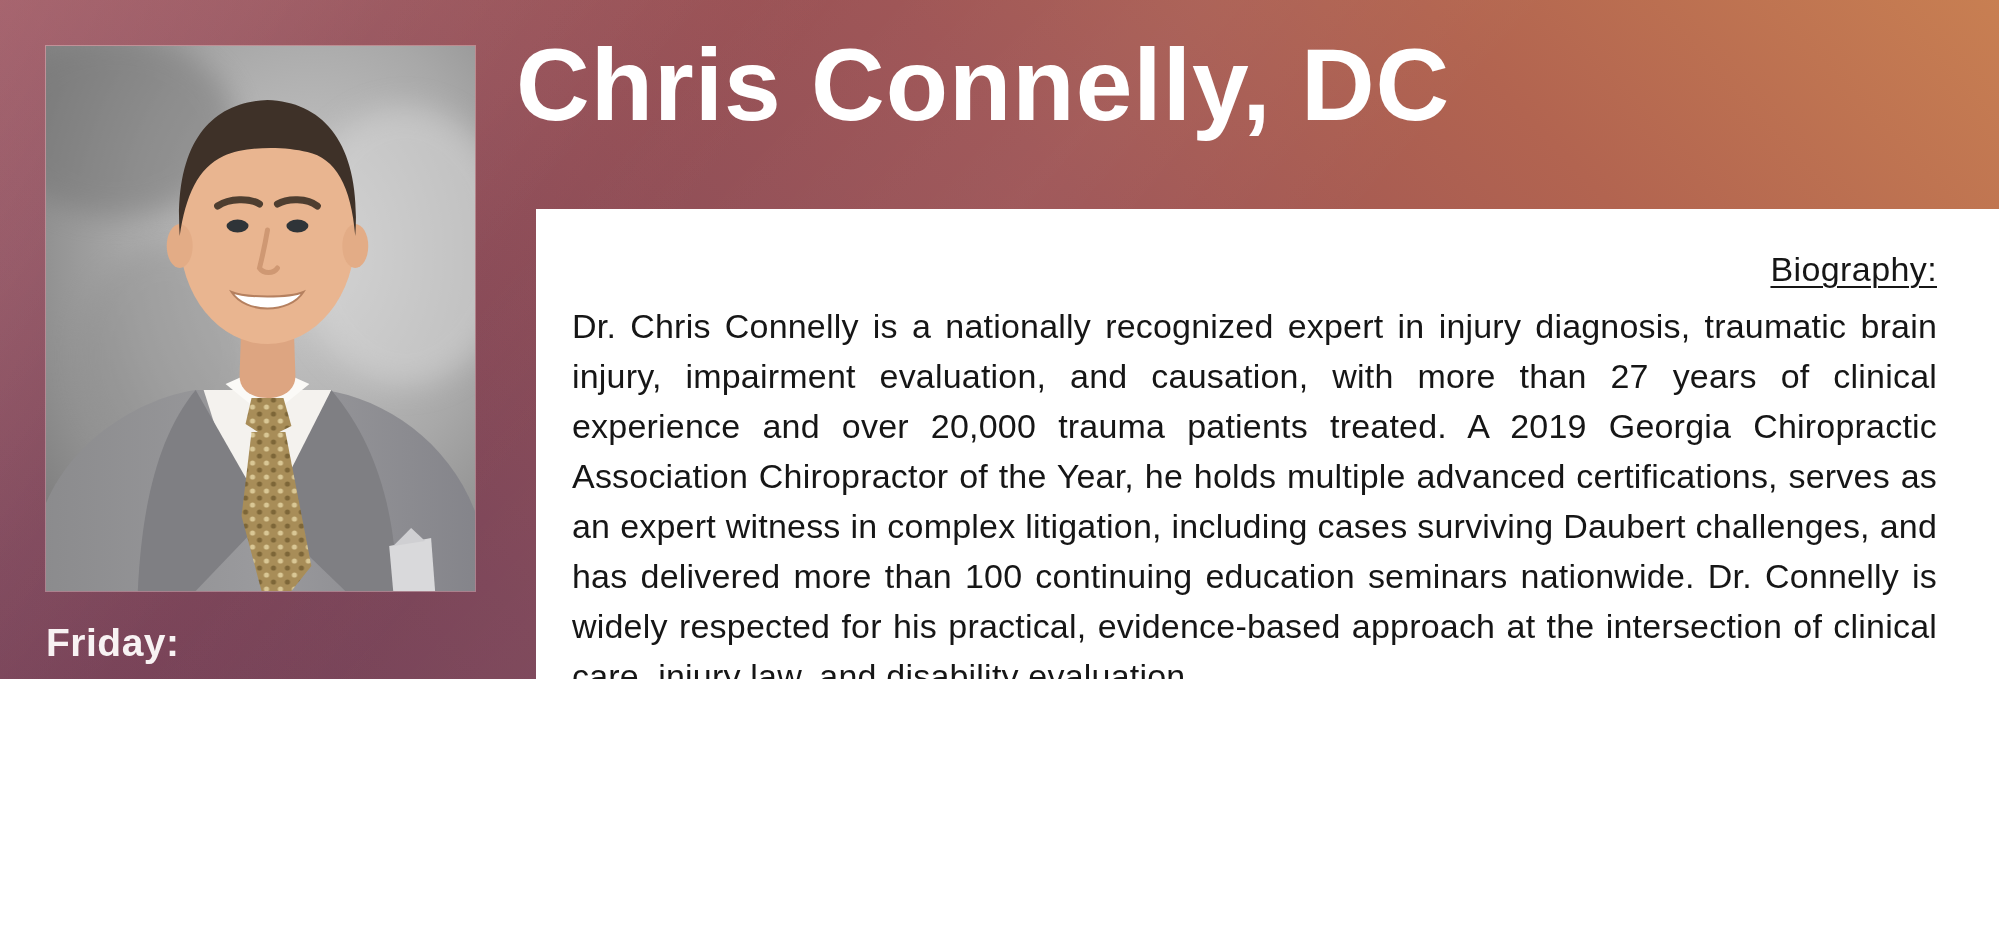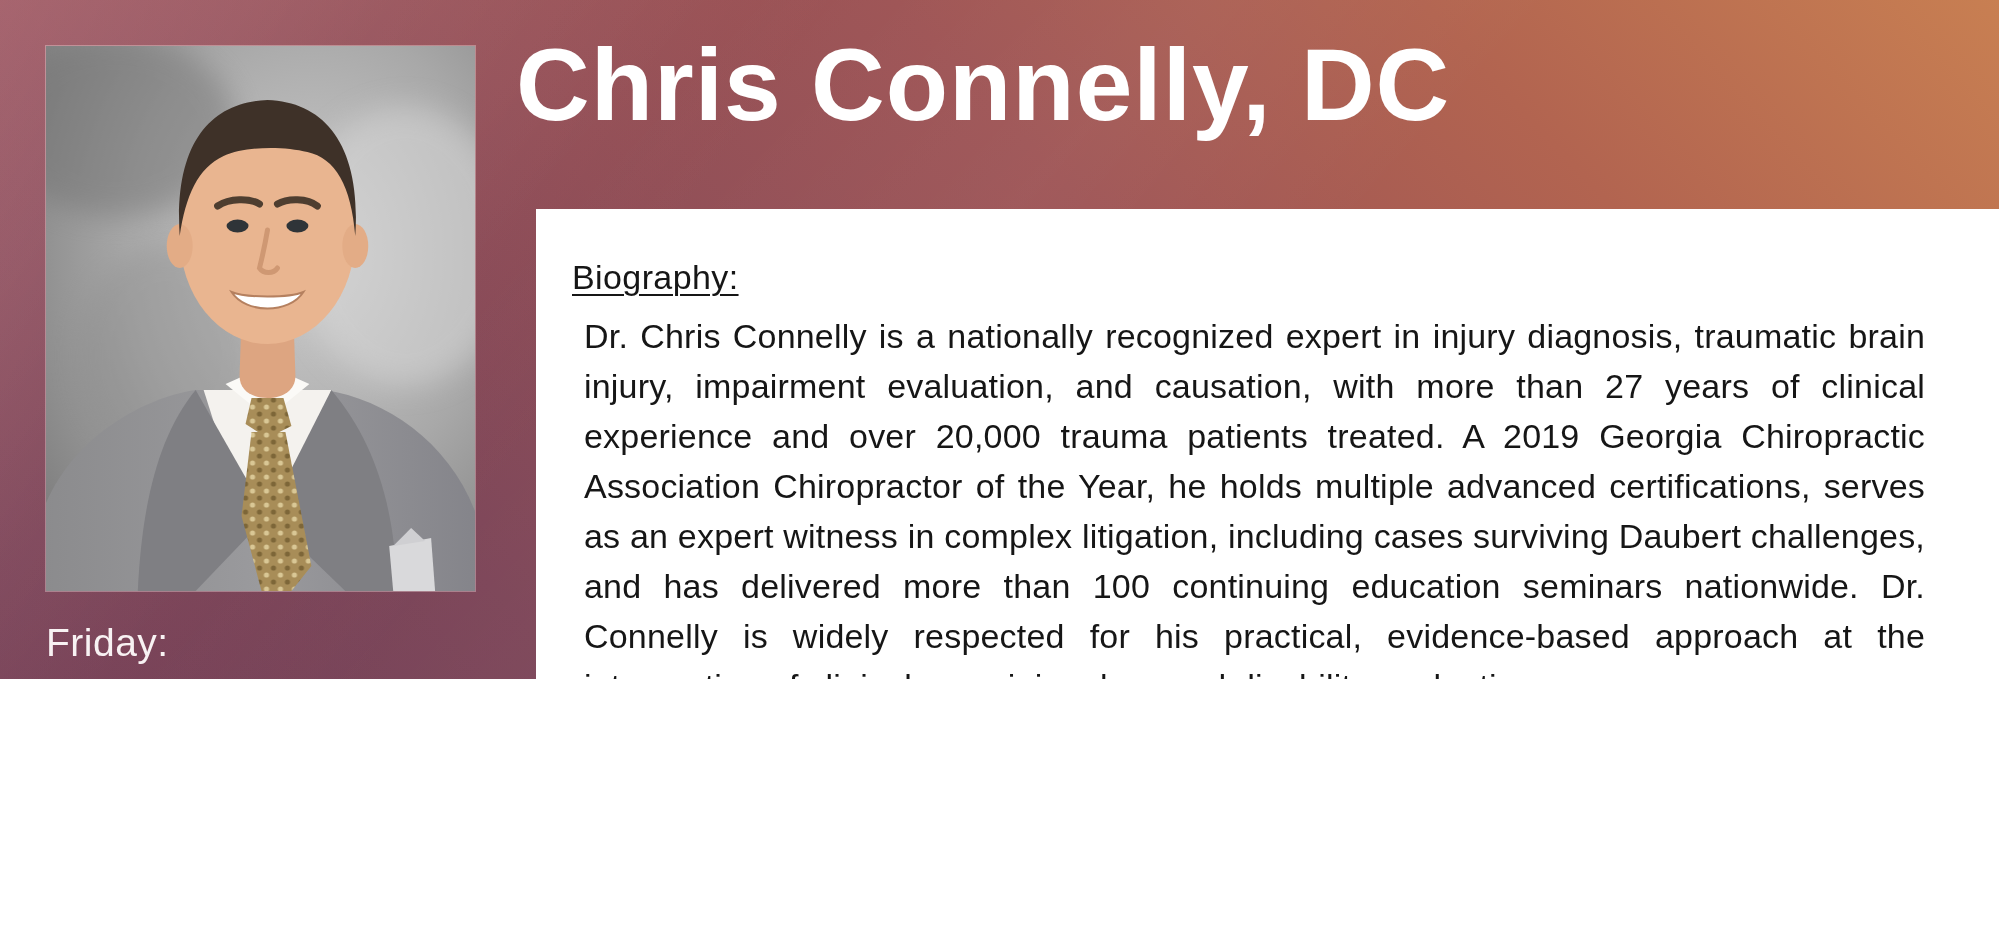--- a/index.html
+++ b/index.html
@@ -59,50 +59,51 @@
     white-space: nowrap;
   }
 
   
   .schedule {
     position: absolute;
     left: 46px;
     top: 612px;
     font-size: 39px;
     line-height: 61px;
-    font-weight: 400;
+    font-weight: 700;
     letter-spacing: 0.5px;
     color: var(--schedule-text, #f8f2f3);
     text-align: right;
   }
 
   
   .bio-card {
     position: absolute;
     left: 536px;
     top: 209px;
     right: 0;
     bottom: 0;
     background: var(--panel-white, #ffffff);
     padding: 34px 62px 40px 36px;
     box-sizing: border-box;
   }
   .bio-heading {
-    margin: 12px 0 10px 0;
+    margin: 4px 0 10px 0;
     font-size: 34px;
     line-height: 44px;
     font-weight: 400;
     letter-spacing: 0.4px;
     color: var(--body-text, #161616);
     text-decoration: underline;
     text-underline-offset: 5px;
     text-decoration-thickness: 2px;
+    text-align: right;
   }
   .bio-text {
-    margin: 12px;
+    margin: 0;
     font-size: 34px;
     line-height: 50px;
     letter-spacing: 0.2px;
     color: var(--body-text, #161616);
     text-align: justify;
   }
 </style>
 </head>
 <body>
 

